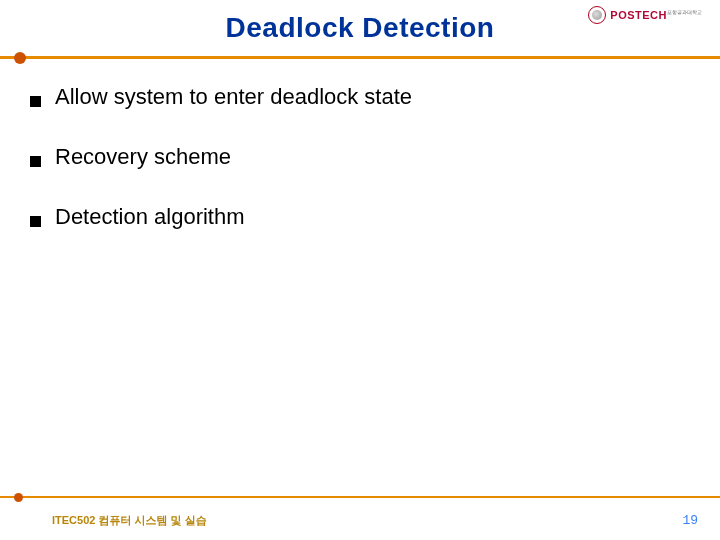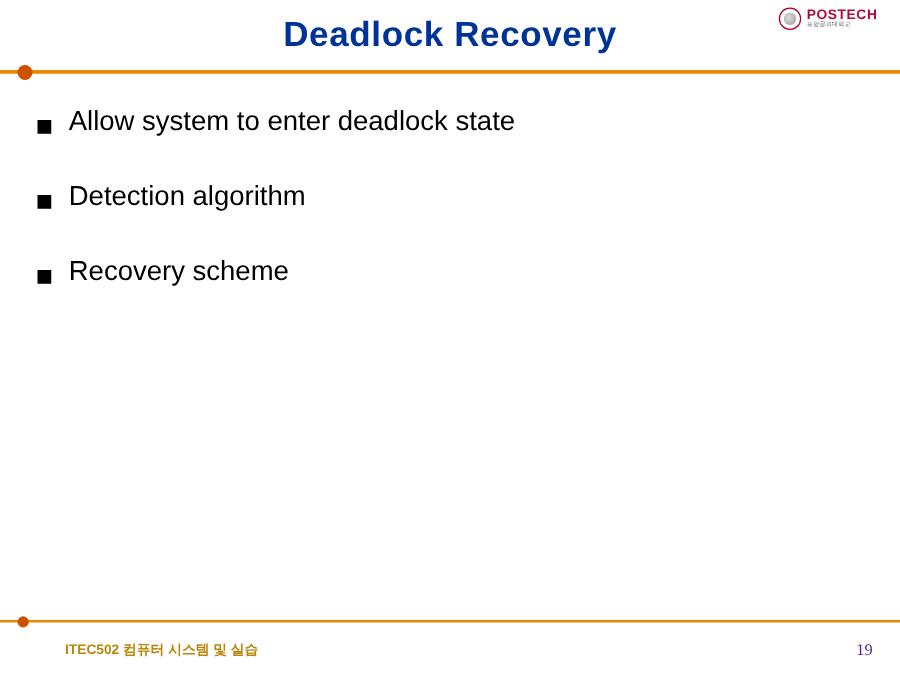--- a/index.html
+++ b/index.html
@@ -3,44 +3,44 @@
   <meta charset="utf-8">
   <style>
     * { margin: 0; padding: 0; box-sizing: border-box; }
     html, body { width: 720px; height: 540px; background: #ffffff; font-family: Verdana, Geneva, sans-serif; overflow: hidden; }
     .slide { position: relative; width: 720px; height: 540px; }
     .header { position: relative; padding-top: 12px; }
     .title { text-align: center; font-size: 28px; font-weight: bold; color: #003399; letter-spacing: 0.5px; }
     .logo { position: absolute; top: 6px; right: 18px; display: flex; align-items: center; gap: 4px; }
     .logo-seal { width: 18px; height: 18px; border-radius: 50%; border: 1.5px solid #b00020; display: flex; align-items: center; justify-content: center; }
     .logo-seal-inner { width: 10px; height: 10px; border-radius: 50%; background: radial-gradient(circle at 40% 40%, #ddd, #999); }
-    .logo-text { display: flex; flex-direction: column; line-height: 1; }
+    .logo-text { display: flex; flex-direction: row; line-height: 1; }
     .logo-main { font-size: 11px; font-weight: bold; color: #b20838; font-family: Arial, sans-serif; letter-spacing: 0.5px; }
     .logo-sub { font-size: 5px; color: #666; font-family: Arial, sans-serif; }
     .divider-top { position: relative; margin-top: 10px; height: 6px; }
     .line-top { position: absolute; left: 0; right: 0; top: 2px; height: 3px; background: #e68a00; }
     .dot-top { position: absolute; left: 14px; top: -2px; width: 12px; height: 12px; border-radius: 50%; background: #cc5200; }
     .content { padding: 24px 30px 0 30px; }
     .bullet-item { display: flex; align-items: center; margin-bottom: 34px; }
     .bullet-marker { width: 11px; height: 11px; background: #000; margin-top: 9px; margin-right: 14px; flex-shrink: 0; }
     .bullet-text { font-size: 22px; color: #000; font-family: Verdana, Geneva, sans-serif; }
     .footer-divider { position: absolute; bottom: 40px; left: 0; right: 0; height: 6px; }
     .line-bottom { position: absolute; left: 0; right: 0; top: 2px; height: 2px; background: #e68a00; }
     .dot-bottom { position: absolute; left: 14px; top: -1px; width: 9px; height: 9px; border-radius: 50%; background: #cc5200; }
     .footer { position: absolute; bottom: 12px; left: 0; right: 0; display: flex; justify-content: space-between; padding: 0 22px 0 20px; margin-left: 32px; }
     .footer-left { font-size: 11px; font-weight: bold; color: #b8860b; font-family: Arial, sans-serif; }
-    .footer-right { font-size: 13px; color: #4c1d95; font-family: Liberation Serif, serif; }
+    .footer-right { font-size: 13px; color: #3b82f6; font-family: Liberation Mono, monospace; }
   </style>
 </head>
 <body>
 
 <div class="slide">
 
   <div class="header">
-    <div class="title">Deadlock Recovery</div>
+    <div class="title">Deadlock Detection</div>
     <div class="logo">
       <div class="logo-seal">
         <div class="logo-seal-inner"></div>
       </div>
       <div class="logo-text">
         <div class="logo-main">POSTECH</div>
         <div class="logo-sub">포항공과대학교</div>
       </div>
     </div>
   </div>
@@ -50,25 +50,25 @@
     <div class="dot-top"></div>
   </div>
 
   <div class="content">
     <div class="bullet-item">
       <div class="bullet-marker"></div>
       <div class="bullet-text">Allow system to enter deadlock state</div>
     </div>
     <div class="bullet-item">
       <div class="bullet-marker"></div>
-      <div class="bullet-text">Detection algorithm</div>
+      <div class="bullet-text">Recovery scheme</div>
     </div>
     <div class="bullet-item">
       <div class="bullet-marker"></div>
-      <div class="bullet-text">Recovery scheme</div>
+      <div class="bullet-text">Detection algorithm</div>
     </div>
   </div>
 
   <div class="footer-divider">
     <div class="line-bottom"></div>
     <div class="dot-bottom"></div>
   </div>
 
   <div class="footer">
     <div class="footer-left">ITEC502 컴퓨터 시스템 및 실습</div>

